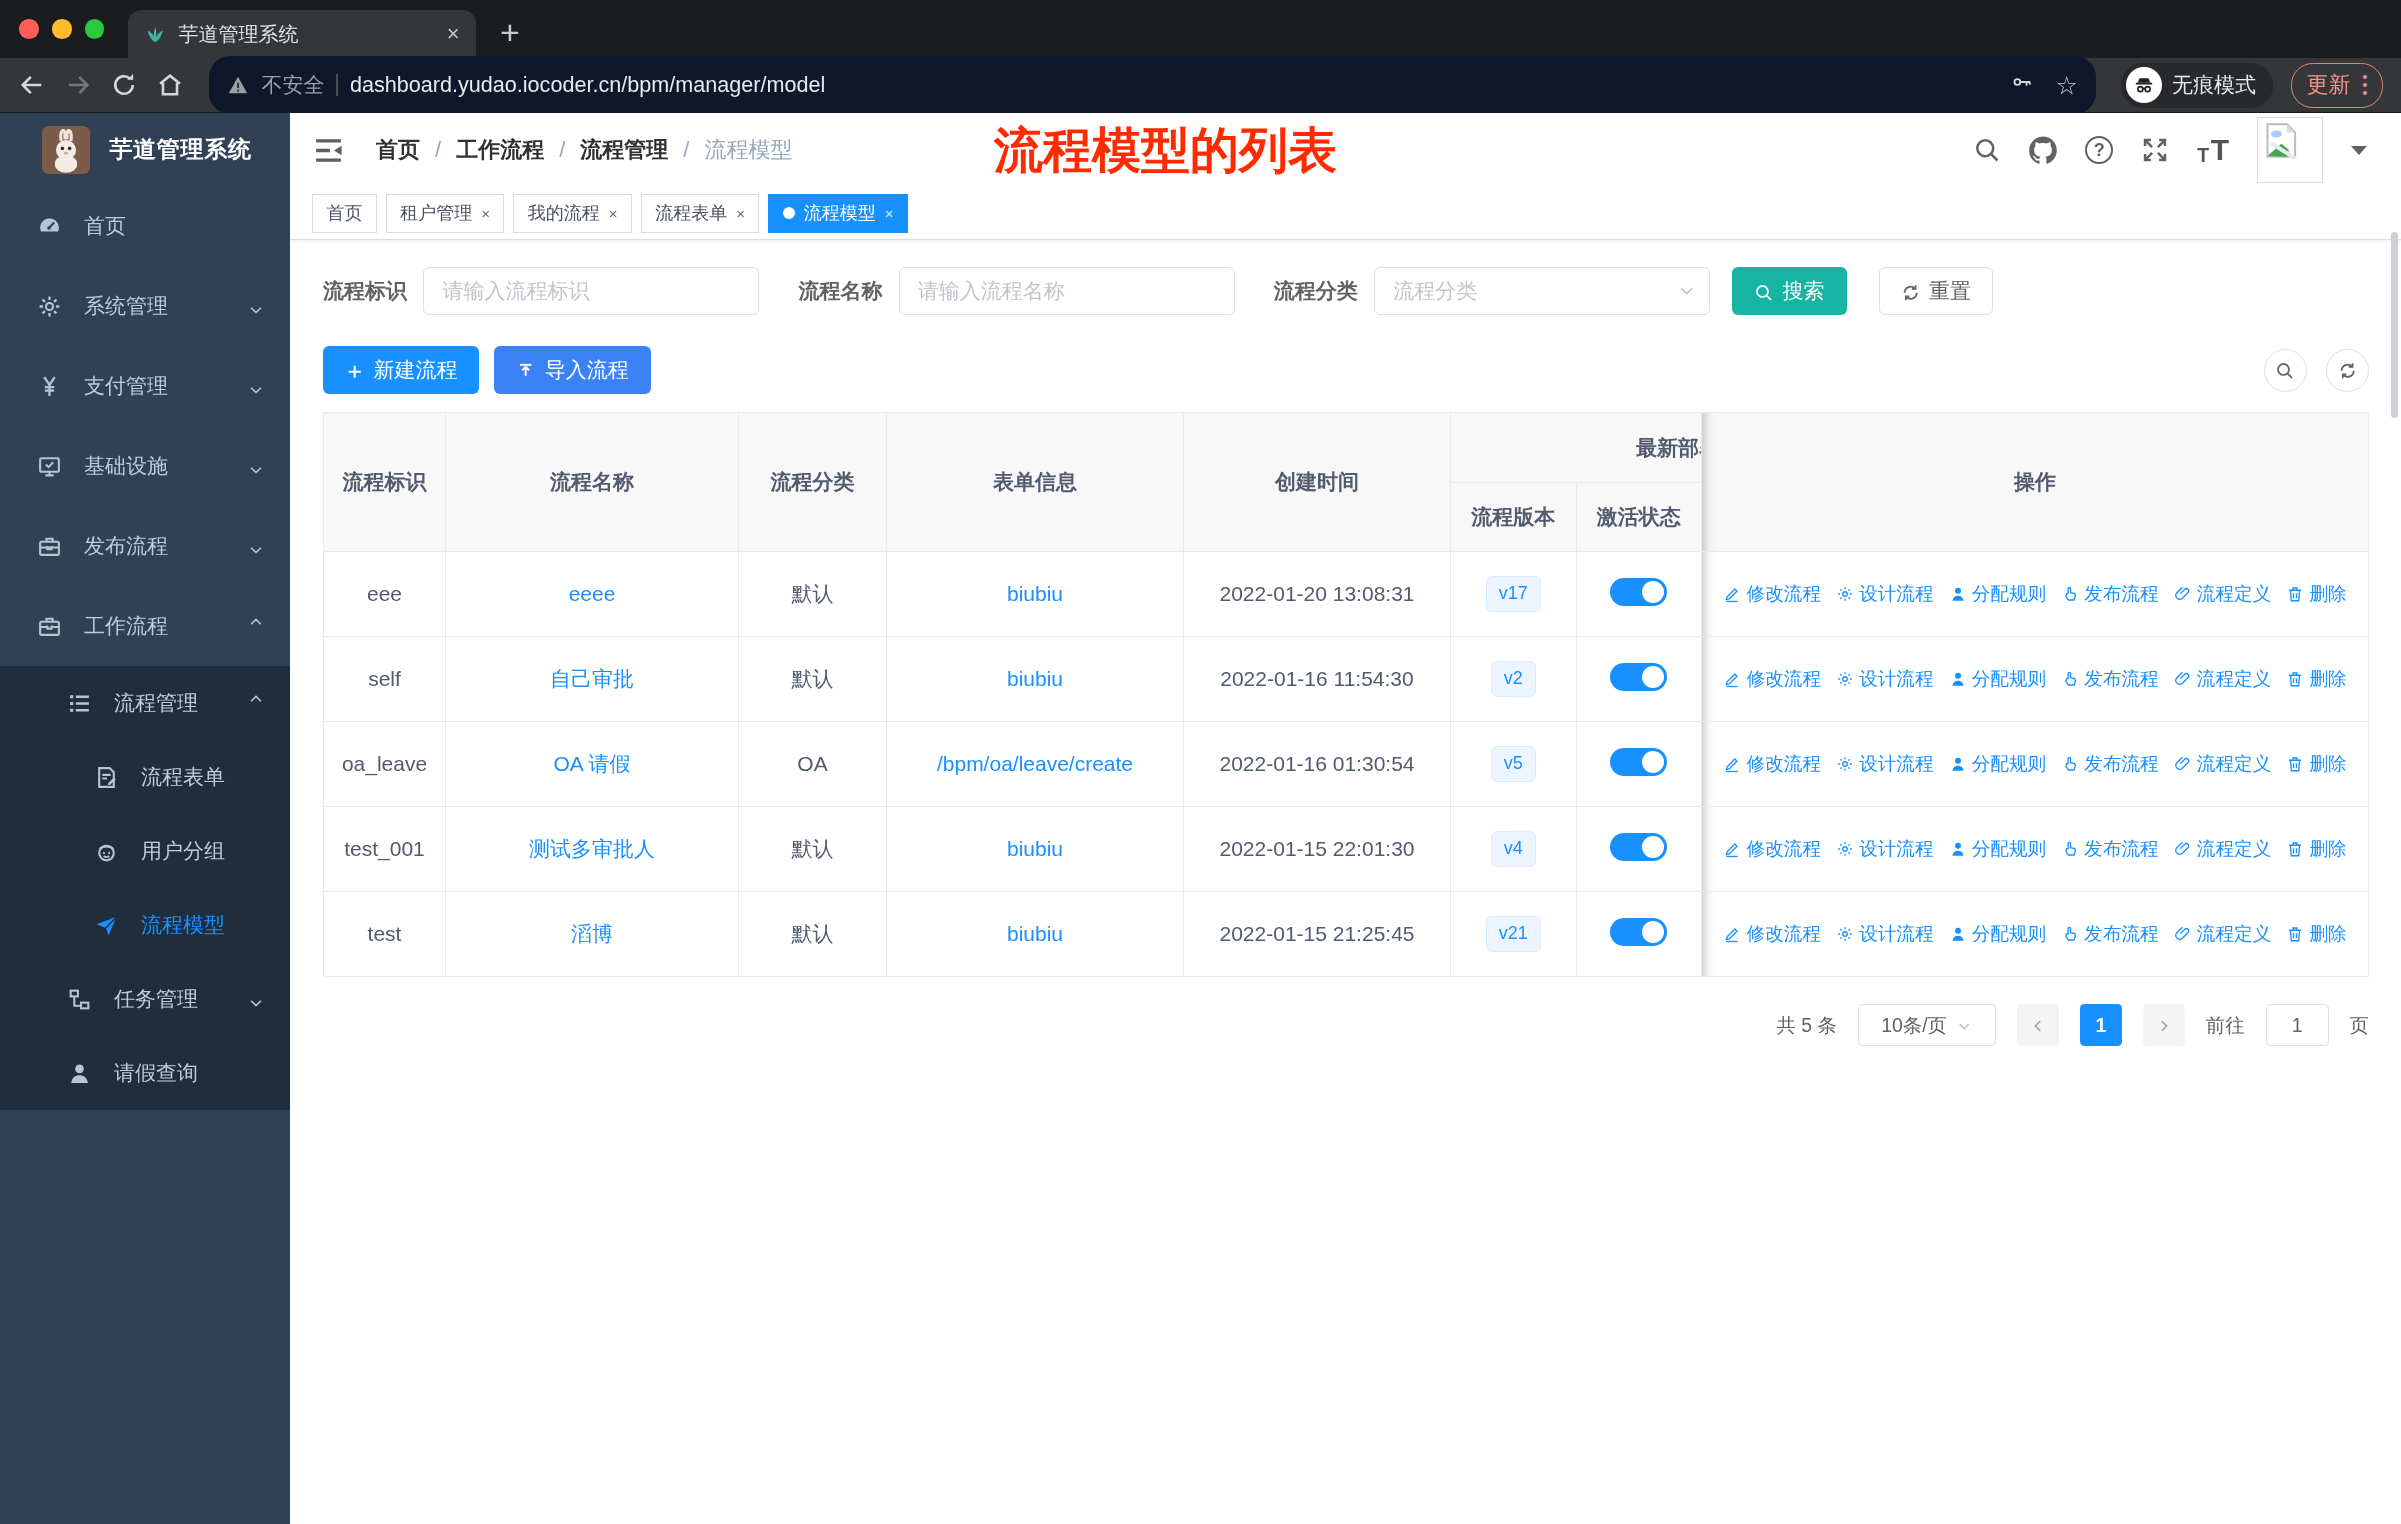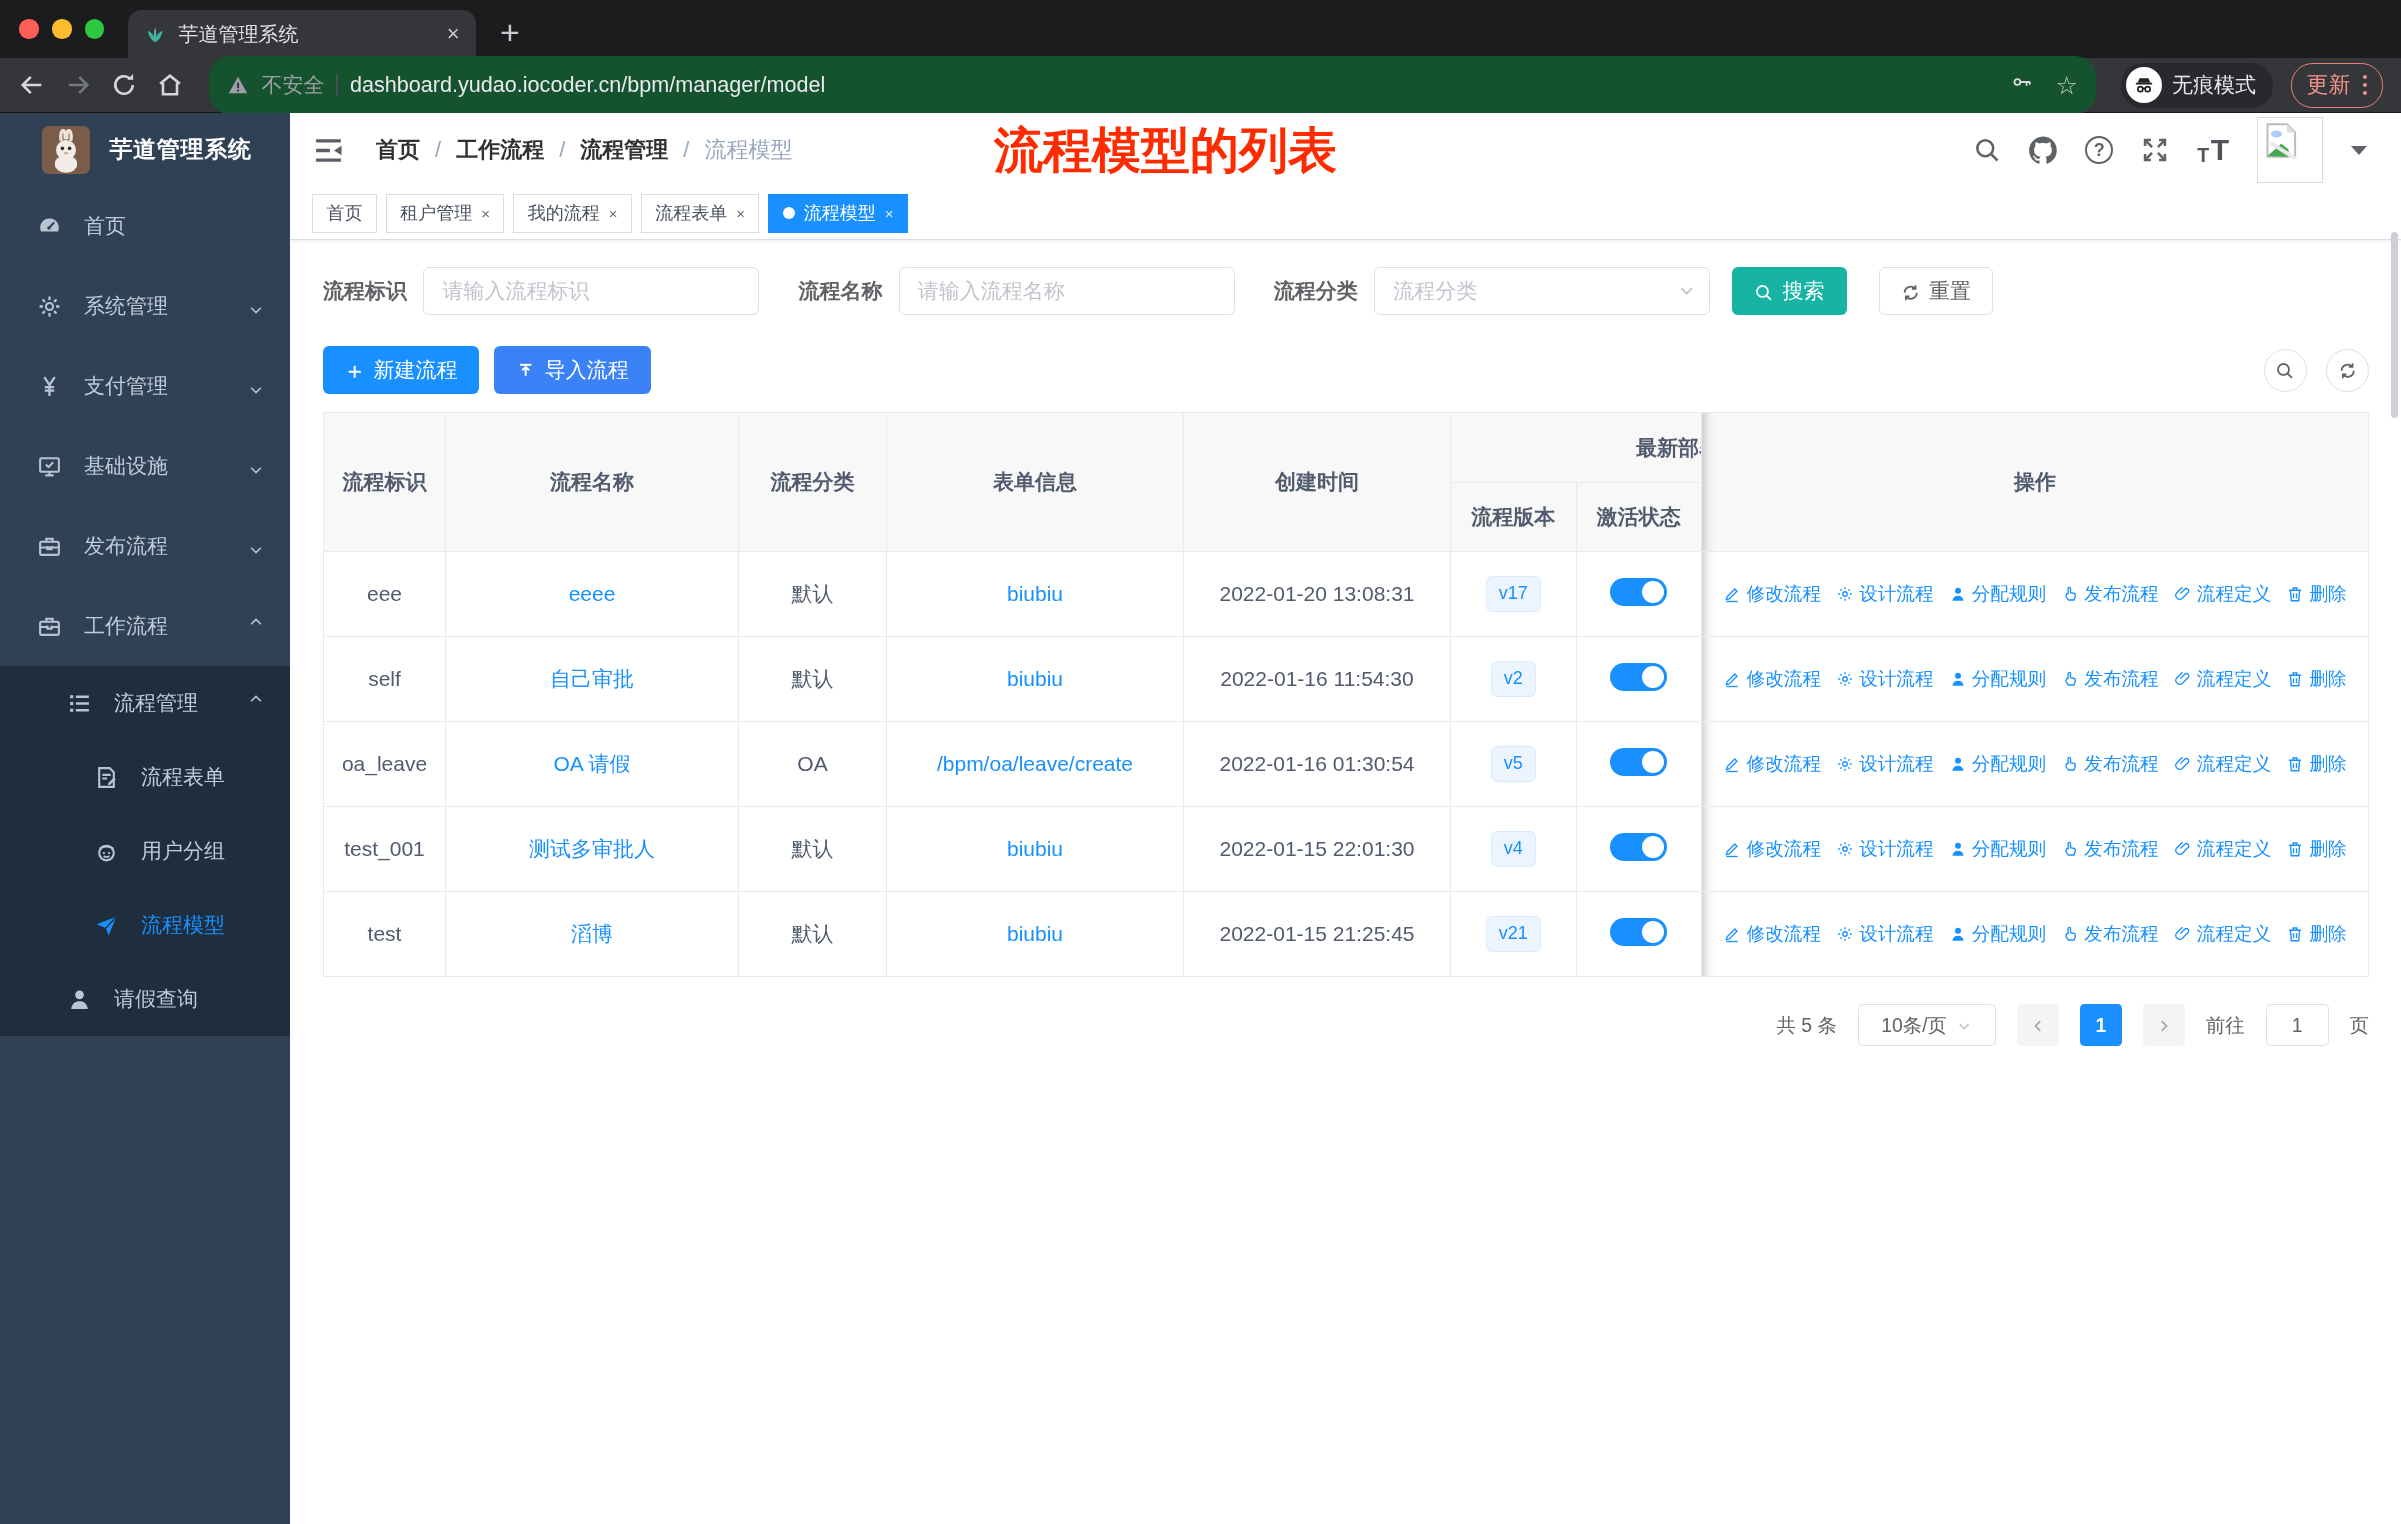--- a/index.html
+++ b/index.html
@@ -17,21 +17,21 @@
   .btab{position:absolute;left:128px;top:10.4px;width:348px;height:48px;background:#35363a;
         border-radius:13.4px 13.4px 0 0;display:flex;align-items:center;padding:0 16.4px;box-sizing:border-box;gap:12px;}
   .btab .svgi{width:22px;height:22px;}
   .btab-title{flex:1;font-size:20px;color:#dfe1e5;white-space:nowrap;overflow:hidden;}
   .btab-close{color:#c7cace;font-size:22px;line-height:1;}
   .newtab{position:absolute;left:500px;top:13.4px;color:#c7cace;font-size:34px;font-weight:300;}
   .toolbar{position:absolute;left:0;top:58px;right:0;height:55px;background:#35363a;
            display:flex;align-items:center;padding:0 18px;box-sizing:border-box;gap:18px;border-bottom:0.7px solid #17181a;}
   .navic{width:28px;height:28px;color:#d5d7da;}
   .navic.dis{color:#74787d;}
-  .omnibox{flex:1;height:58px;border-radius:21px;background:#14532d;display:flex;align-items:center;
+  .omnibox{flex:1;height:58px;border-radius:21px;background:#0f172a;display:flex;align-items:center;
            padding:0 18px;gap:12px;margin:0 7.4px;min-width:0;}
   .omnibox .svgi{width:22px;height:22px;}
   .sec-label{color:#9aa0a6;font-size:21px;white-space:nowrap;}
   .omni-div{width:1.5px;height:22px;background:#4a4d51;}
   .url-text{color:#e8eaed;font-size:21.6px;white-space:nowrap;overflow:hidden;flex:1;}
   .omni-right{display:flex;align-items:center;gap:16.4px;color:#c7cace;}
   .star{font-size:25px;color:#c7cace;line-height:1;}
   .incog{height:45px;border-radius:22px;background:#28292c;display:flex;align-items:center;gap:10.4px;
          padding:0 16.4px 0 4.5px;}
   .incog-circle{width:36px;height:36px;border-radius:50%;background:#fff;display:flex;align-items:center;justify-content:center;}
@@ -331,20 +331,31 @@
         </div>
         <div class="mi lv3 active">
           <svg viewBox="0 0 24 24" class="svgi">
             <path d="M2.5 10.8L21.5 3.5 14 21.5l-2.6-7.2z" fill="currentColor"></path>
             <path d="M21.5 3.5L11.4 14.3" stroke="#1f2d3d" stroke-width="1.4"></path>
           </svg>
           <span class="milabel">流程模型</span>
         </div>
         <div class="mi lv2">
           <svg viewBox="0 0 24 24" class="svgi">
+            <rect x="3.5" y="3.5" width="7" height="5.5" stroke="currentColor" stroke-width="2" fill="none"></rect>
+            <rect x="13.5" y="15" width="7" height="5.5" stroke="currentColor" stroke-width="2" fill="none"></rect>
+            <path d="M7 9v9h6.5" stroke="currentColor" stroke-width="2" fill="none"></path>
+          </svg>
+          <span class="milabel">任务管理</span>
+          <span class="chev down"><svg viewBox="0 0 24 24" class="svgi">
+              <path d="M5.5 9l6.5 6.5L18.5 9" stroke="currentColor" stroke-width="2.2" fill="none"></path>
+            </svg></span>
+        </div>
+        <div class="mi lv2">
+          <svg viewBox="0 0 24 24" class="svgi">
             <circle cx="12" cy="7.5" r="4.2" fill="currentColor"></circle>
             <path d="M4 21c.8-5 3.8-7.3 8-7.3s7.2 2.3 8 7.3z" fill="currentColor"></path>
           </svg>
           <span class="milabel">请假查询</span>
         </div>
       </div>
     </div>
 </div>
 
 <div class="main">

